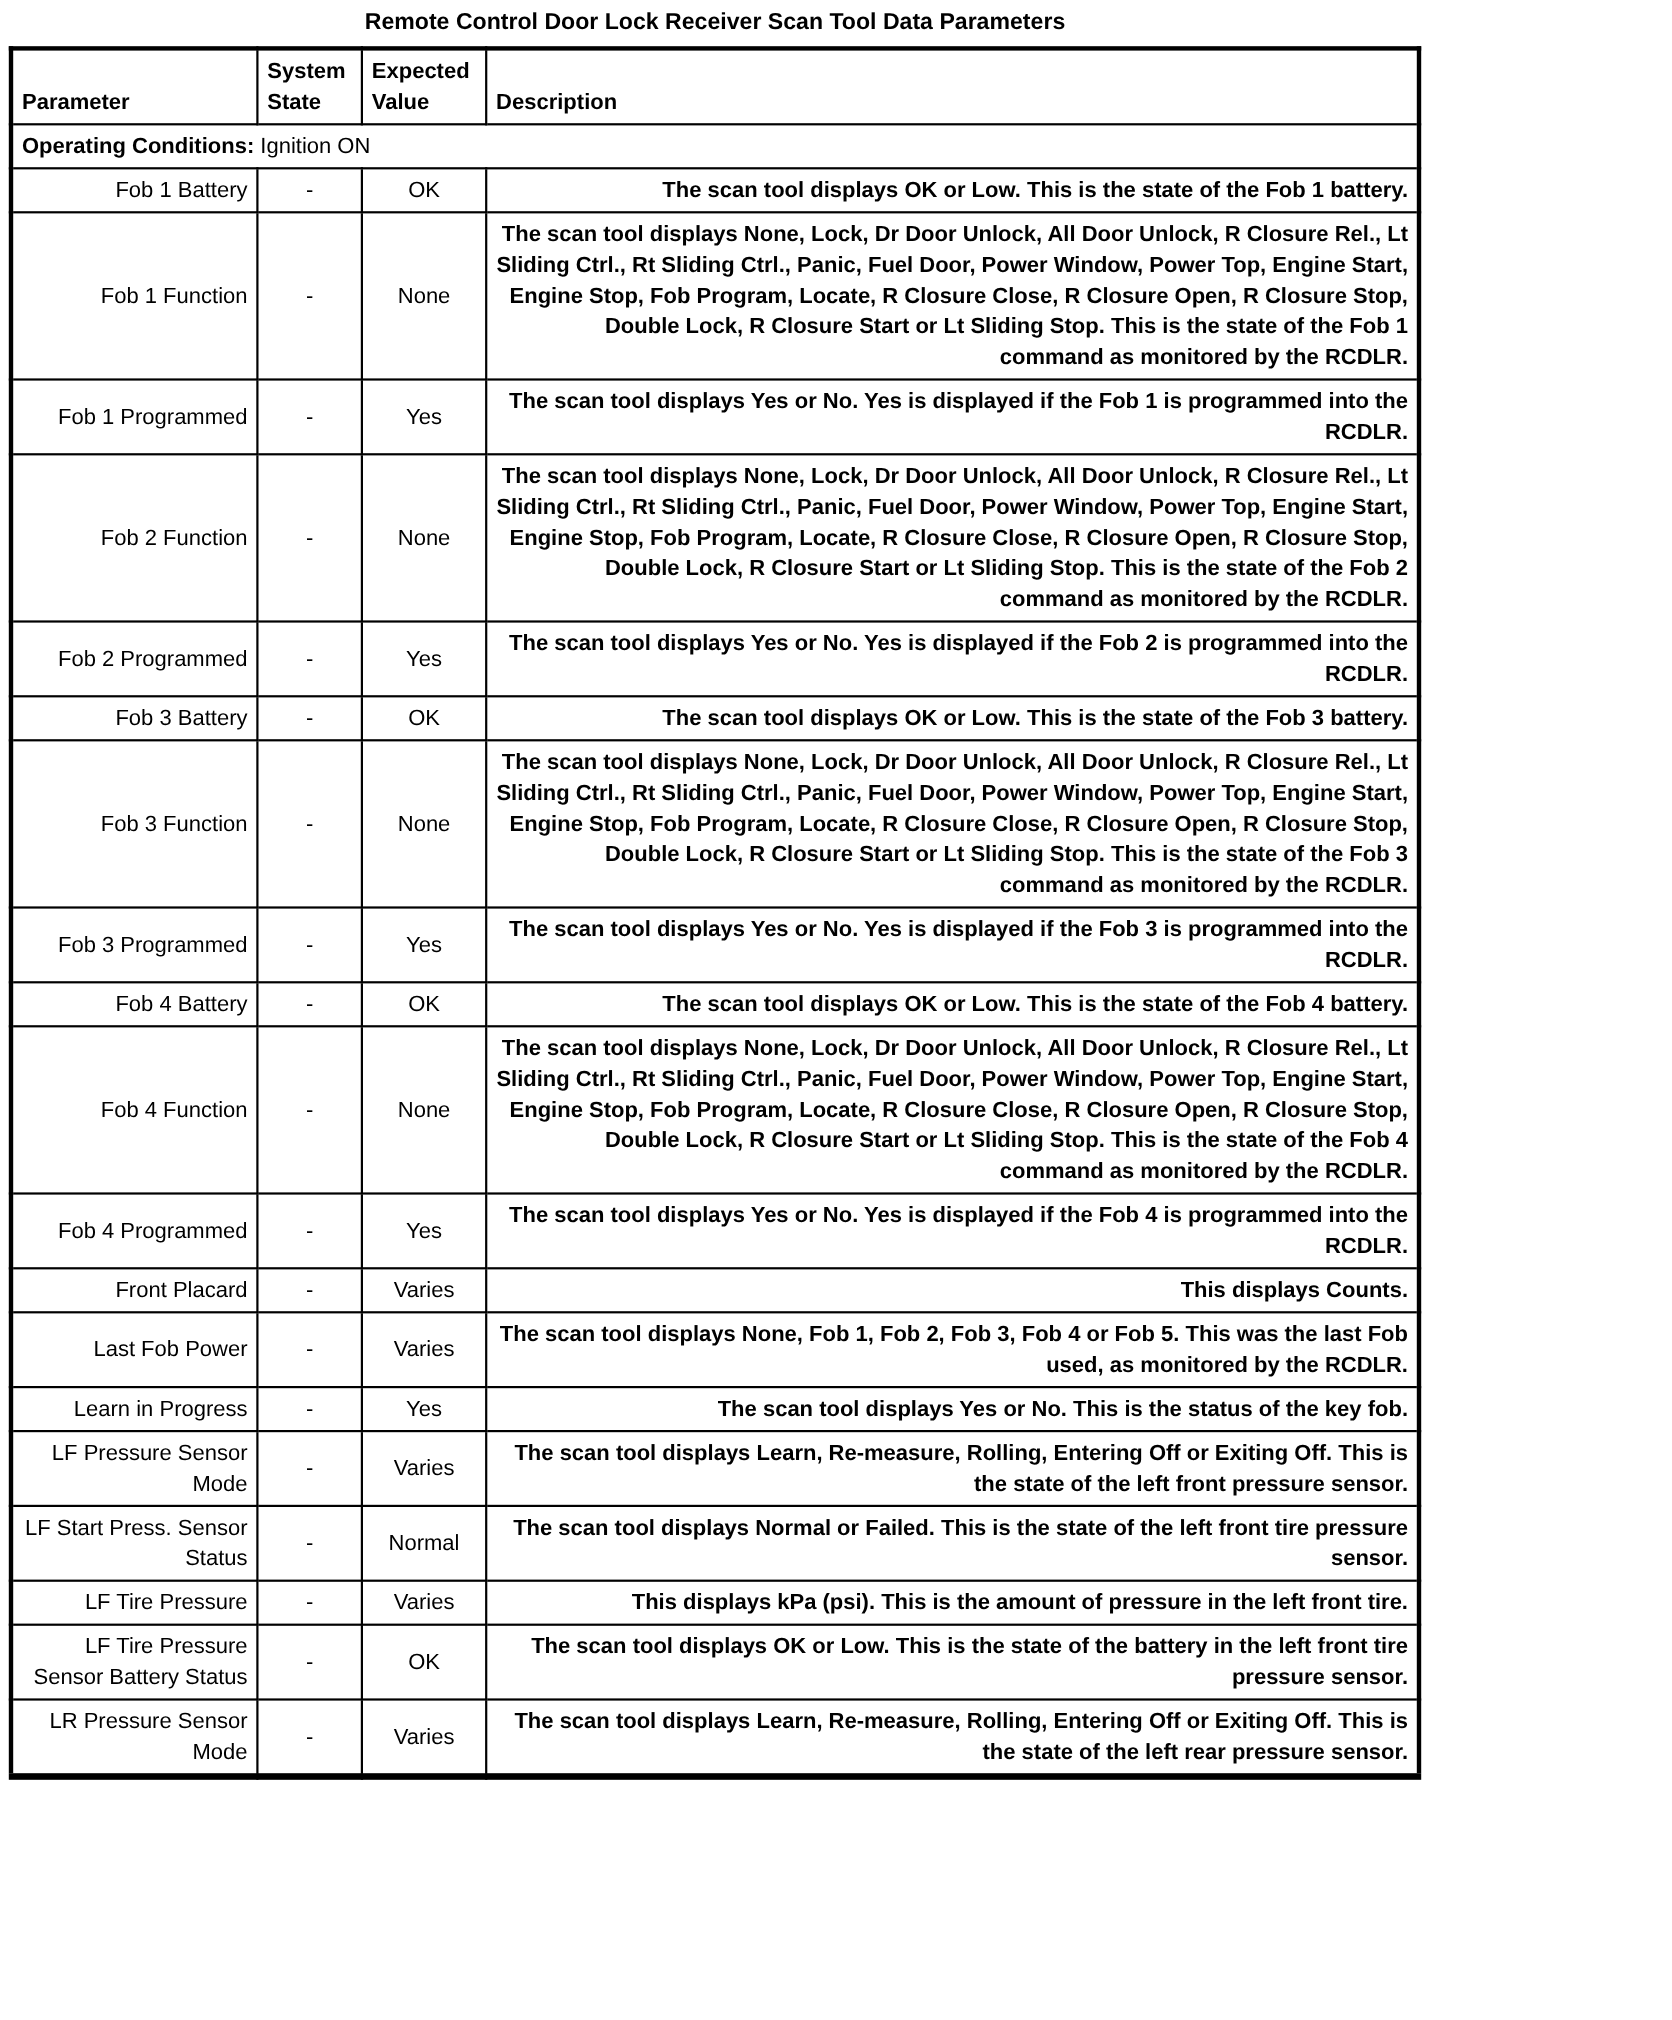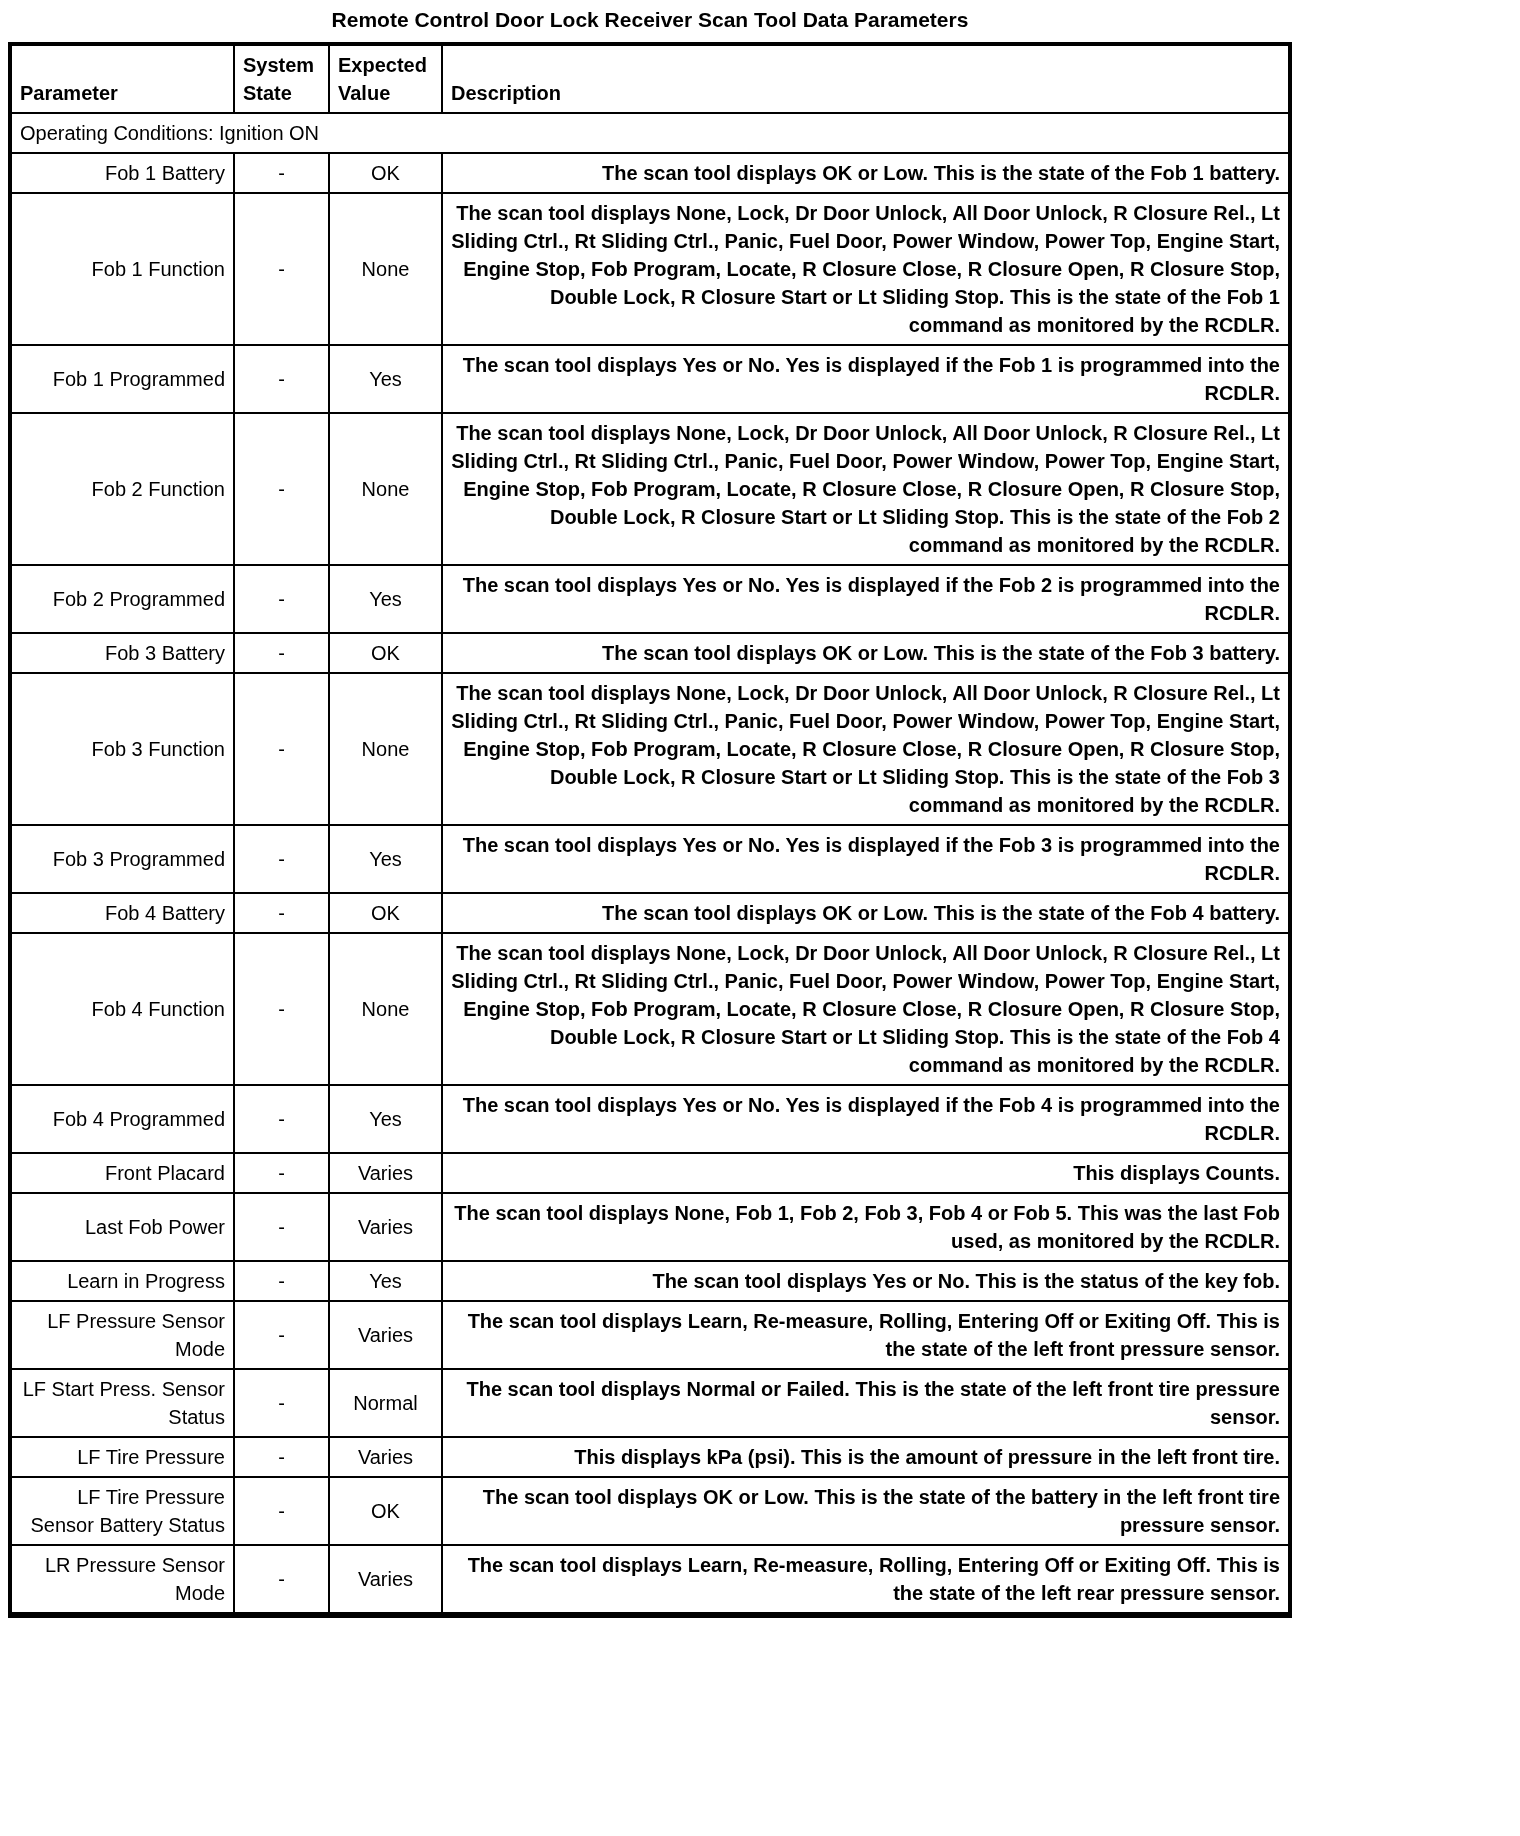--- a/index.html
+++ b/index.html
@@ -53,21 +53,21 @@
     text-align: right;
     vertical-align: middle;
     font-weight: bold;
   }
   td.op-cond {
     text-align: left;
     vertical-align: middle;
     padding-top: 4px;
     padding-bottom: 4px;
   }
-  .bold { font-weight: normal; }
+  .bold { font-weight: bold; }
 </style>
 </head>
 <body>
 
 <div class="page">
   <div class="doc-title">Remote Control Door Lock Receiver Scan Tool Data Parameters</div>
 
   <table class="params">
     <colgroup>
       <col style="width:224px">

